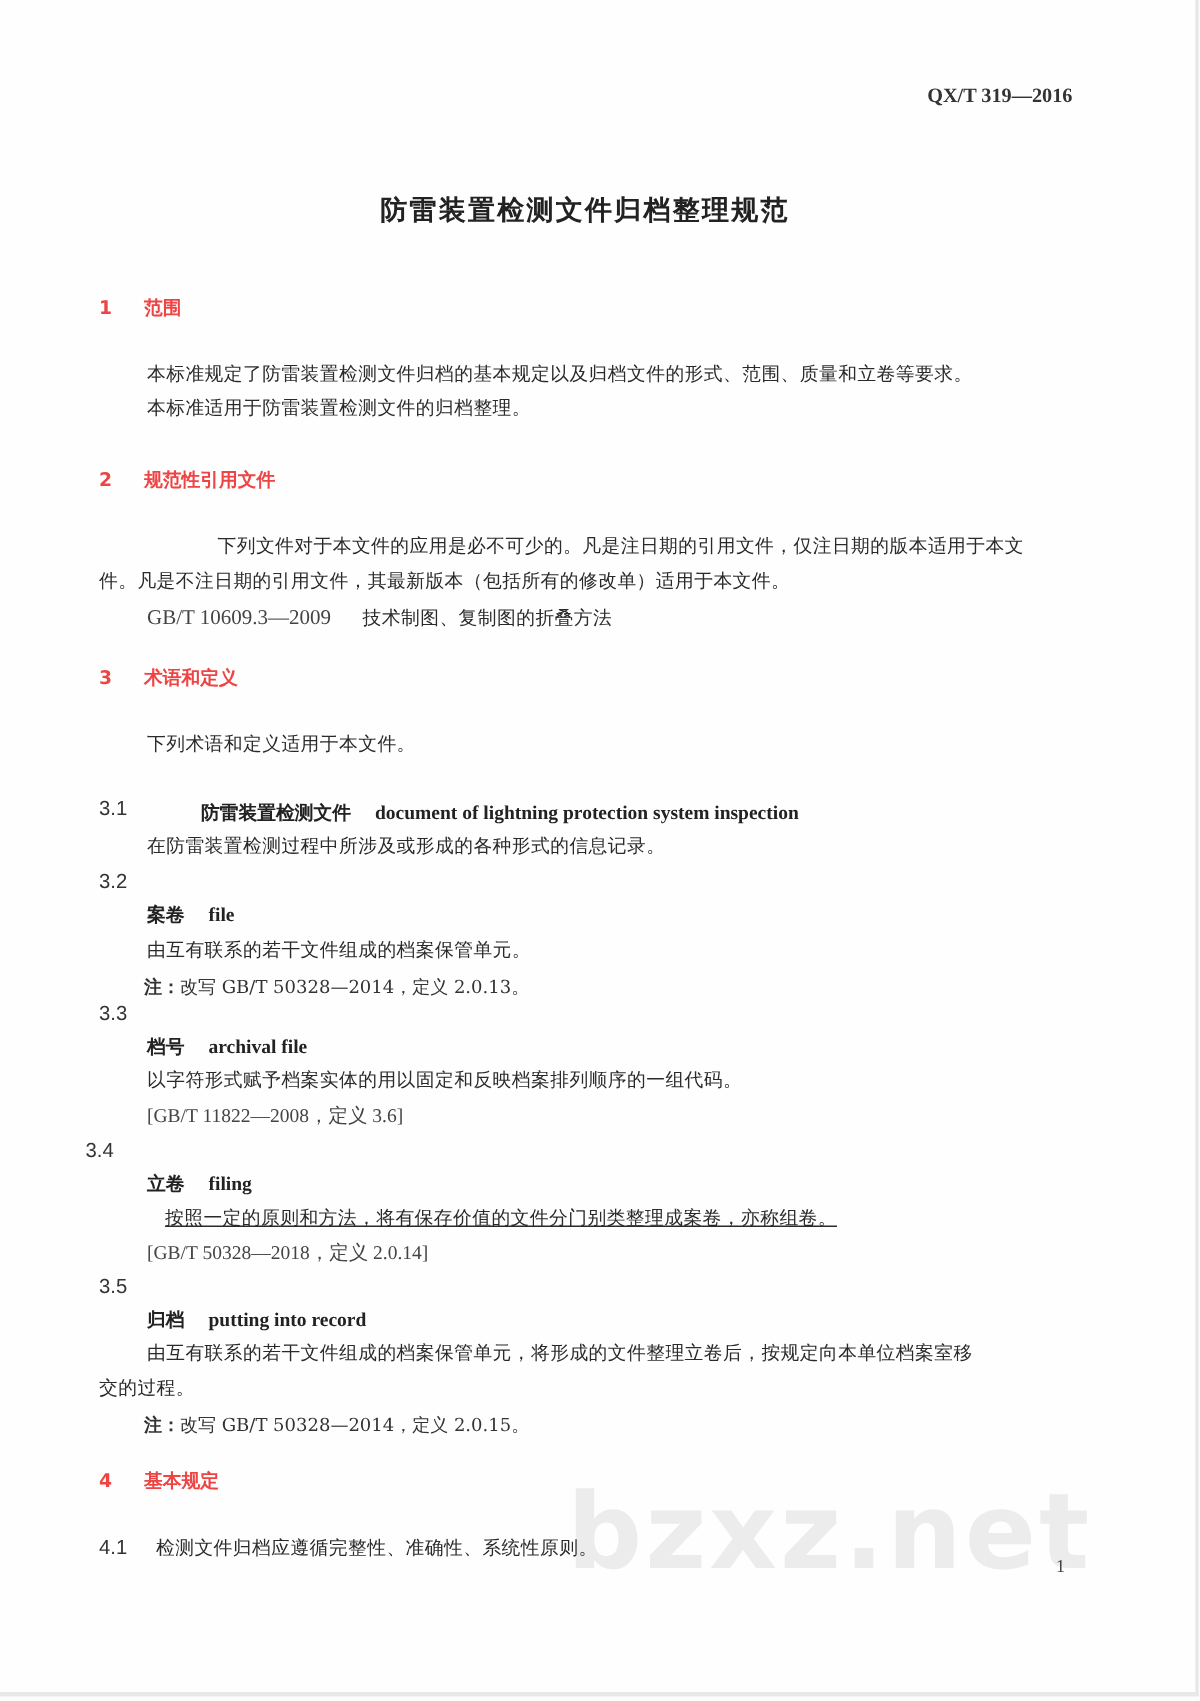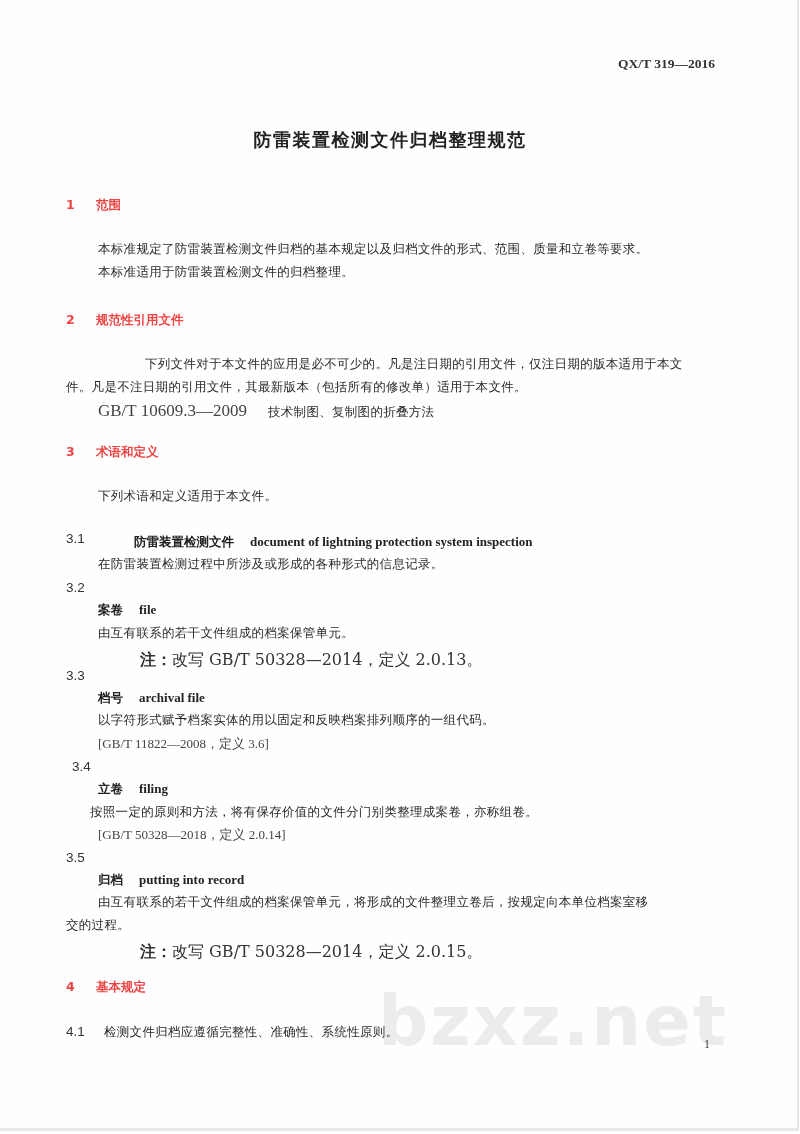--- a/index.html
+++ b/index.html
@@ -37,36 +37,36 @@
     .clause-num {
       font-family: "Liberation Sans", sans-serif; font-size: 13.5px; color: #333;
     }
     .term {
       font-family: "DejaVu Sans", sans-serif; font-weight: bold; font-size: 12.5px; color: #222;
     }
     .term .en {
       font-family: "Liberation Serif", serif; font-weight: bold; font-size: 13px; margin-left: 16px;
     }
     .note {
-      font-family: "DejaVu Serif", serif; font-size: 16px; color: #333; margin-left: 44px;
+      font-family: "DejaVu Serif", serif; font-size: 12px; color: #333;
     }
     .note .lbl { font-weight: bold; font-family: "DejaVu Sans", sans-serif; }
     .ref {
       font-family: "Liberation Serif", serif; font-size: 13px; color: #444;
     }
     .watermark {
       position: absolute; left: 378px; top: 986px;
       font-family: "DejaVu Sans", sans-serif; font-weight: bold; font-size: 70px;
       color: #ececec; letter-spacing: 2px; line-height: 1;
     }
     .page-num {
       position: absolute; left: 704px; top: 1037px;
       font-family: "Liberation Serif", serif; font-size: 12px; color: #444;
     }
-    .gb-ref { font-family: "Liberation Serif", serif; font-size: 17px; color: #444; }
+    .gb-ref { font-family: "Liberation Serif", serif; font-size: 14px; color: #444; }
   </style>
 </head>
 <body>
 
 <div class="page">
 
   <div class="std-code">QX/T 319—2016</div>
   <div class="doc-title">防雷装置检测文件归档整理规范</div>
 
   <div class="abs h1" style="left:66px; top:197px;">
@@ -105,25 +105,25 @@
     <span class="lbl">注：</span><span>改写 GB/T 50328—2014，定义 2.0.13。</span>
   </div>
 
   <div class="abs clause-num" style="left:66px; top:668px;">3.3</div>
   <div class="abs term" style="left:98px; top:690px;">
     <span>档号</span><span class="en">archival file</span>
   </div>
   <div class="abs p" style="left:98px; top:712px;">以字符形式赋予档案实体的用以固定和反映档案排列顺序的一组代码。</div>
   <div class="abs ref" style="left:98px; top:735px;">[GB/T 11822—2008，定义 3.6]</div>
 
-  <div class="abs clause-num" style="left:72px; top:759px;">3.4</div>
+  <div class="abs clause-num" style="left:57px; top:759px;">3.4</div>
   <div class="abs term" style="left:98px; top:781px;">
     <span>立卷</span><span class="en">filing</span>
   </div>
-  <div class="abs p" style="left:90px; top:804px;">按照一定的原则和方法，将有保存价值的文件分门别类整理成案卷，亦称组卷。</div>
+  <div class="abs p" style="left:110px; top:804px;text-decoration:underline;">按照一定的原则和方法，将有保存价值的文件分门别类整理成案卷，亦称组卷。</div>
   <div class="abs ref" style="left:98px; top:826px;">[GB/T 50328—2018，定义 2.0.14]</div>
 
   <div class="abs clause-num" style="left:66px; top:850px;">3.5</div>
   <div class="abs term" style="left:98px; top:872px;">
     <span>归档</span><span class="en">putting into record</span>
   </div>
   <div class="abs p" style="left:98px; top:894px;">由互有联系的若干文件组成的档案保管单元，将形成的文件整理立卷后，按规定向本单位档案室移</div>
   <div class="abs p" style="left:66px; top:917px;">交的过程。</div>
   <div class="abs note" style="left:96px; top:942px;">
     <span class="lbl">注：</span><span>改写 GB/T 50328—2014，定义 2.0.15。</span>

